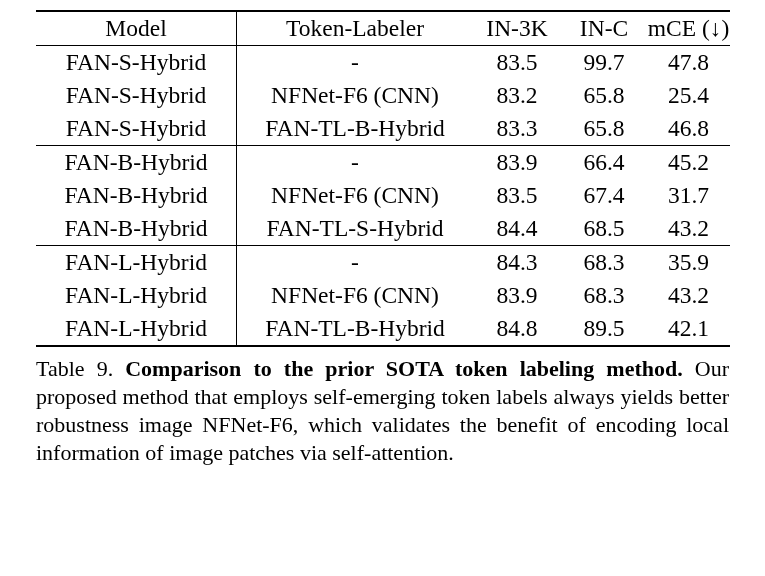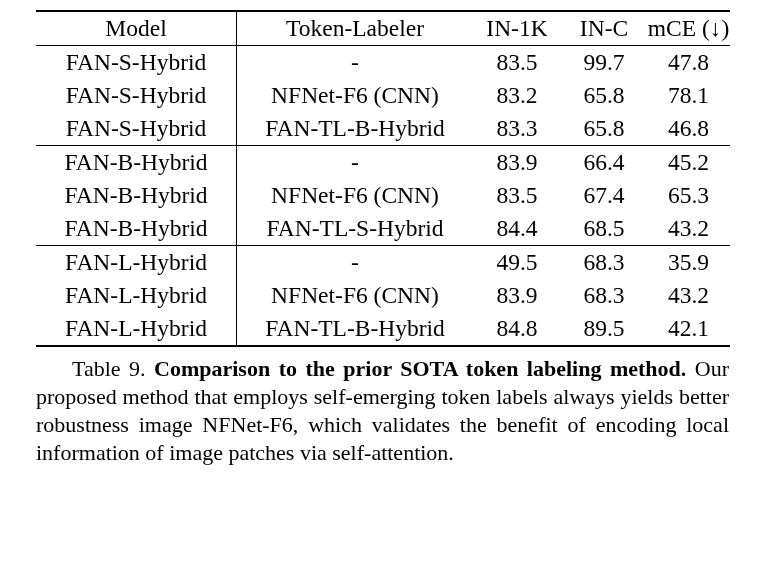--- a/index.html
+++ b/index.html
@@ -60,52 +60,52 @@
 
   .caption {
     margin-top: 8px;
     width: 693px;
     font-size: 22px;
     line-height: 28px;
     text-align: justify;
     text-justify: inter-word;
   }
   .caption b { font-weight: bold; }
-  .caption .lead { font-weight: normal; margin-left: 36px; }
+  .caption .lead { font-weight: normal; }
 </style>
 </head>
 <body>
 
 <div class="page">
 
   <table class="results">
     <thead>
       <tr class="rule-top">
         <td class="col-model">Model</td>
         <td class="col-labeler vdiv">Token-Labeler</td>
-        <td class="col-in1k">IN-1K</td>
+        <td class="col-in1k">IN-3K</td>
         <td class="col-inc">IN-C</td>
         <td class="col-mce">mCE (↓)</td>
       </tr>
     </thead>
     <tbody>
 
       <tr class="rule-mid">
         <td>FAN-S-Hybrid</td>
         <td class="vdiv">-</td>
         <td class="bold">83.5</td>
         <td>99.7</td>
         <td>47.8</td>
       </tr>
       <tr>
         <td>FAN-S-Hybrid</td>
         <td class="vdiv">NFNet-F6 (CNN)</td>
         <td>83.2</td>
         <td>65.8</td>
-        <td>78.1</td>
+        <td>25.4</td>
       </tr>
       <tr>
         <td>FAN-S-Hybrid</td>
         <td class="vdiv">FAN-TL-B-Hybrid</td>
         <td>83.3</td>
         <td class="bold">65.8</td>
         <td class="bold">46.8</td>
       </tr>
 
       <tr class="rule-mid">
@@ -113,34 +113,34 @@
         <td class="vdiv">-</td>
         <td>83.9</td>
         <td>66.4</td>
         <td>45.2</td>
       </tr>
       <tr>
         <td>FAN-B-Hybrid</td>
         <td class="vdiv">NFNet-F6 (CNN)</td>
         <td>83.5</td>
         <td>67.4</td>
-        <td>65.3</td>
+        <td>31.7</td>
       </tr>
       <tr>
         <td>FAN-B-Hybrid</td>
         <td class="vdiv">FAN-TL-S-Hybrid</td>
         <td class="bold">84.4</td>
         <td class="bold">68.5</td>
         <td class="bold">43.2</td>
       </tr>
 
       <tr class="rule-mid">
         <td>FAN-L-Hybrid</td>
         <td class="vdiv">-</td>
-        <td>49.5</td>
+        <td>84.3</td>
         <td>68.3</td>
         <td>35.9</td>
       </tr>
       <tr>
         <td>FAN-L-Hybrid</td>
         <td class="vdiv">NFNet-F6 (CNN)</td>
         <td>83.9</td>
         <td>68.3</td>
         <td>43.2</td>
       </tr>

